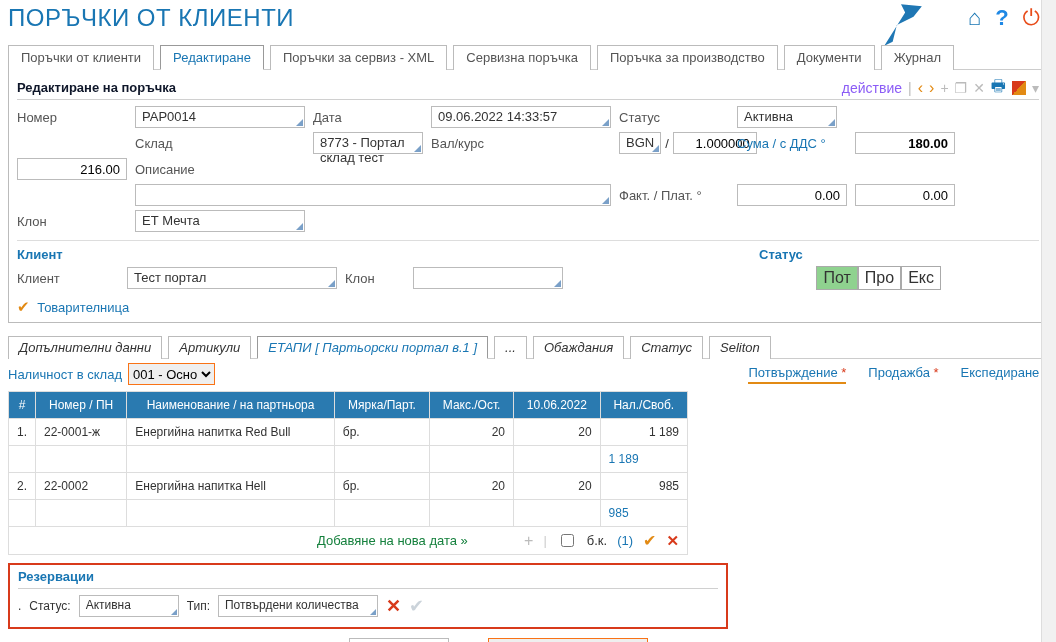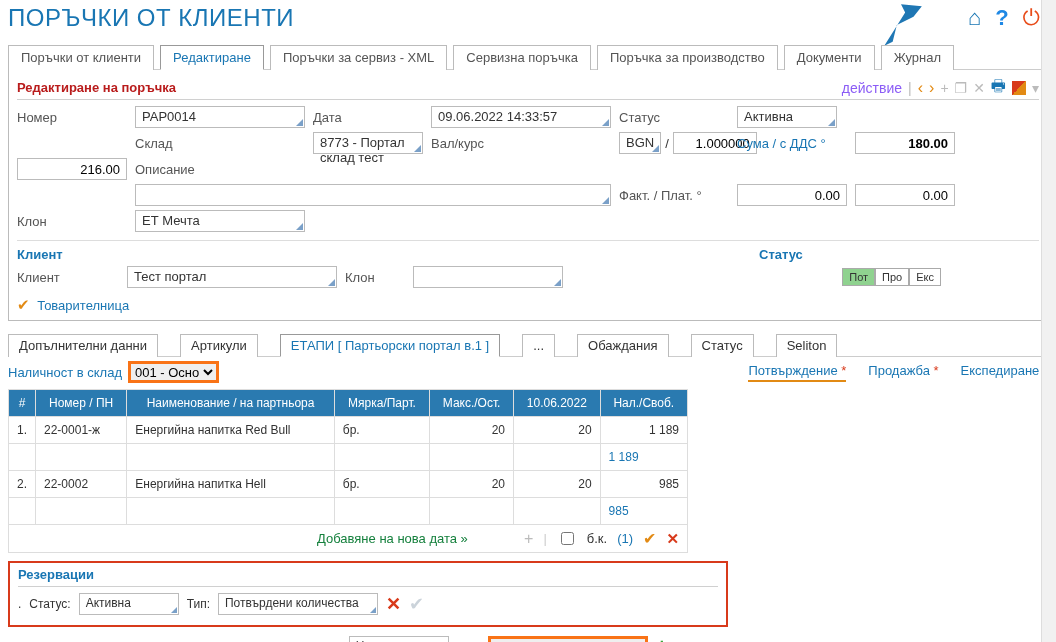--- a/index.html
+++ b/index.html
@@ -13,49 +13,49 @@
   .home-icon { color:#1976b3; }
   .help-icon { color:#1e88e5; font-weight:bold; }
   .power-icon { color:#e84c1a; }
 
   .tabs-bar { display:flex; gap:6px; border-bottom:1px solid #ccc; margin:12px 8px 0 8px; }
   .tab { border:1px solid #bbb; border-bottom:none; padding:4px 12px; font-size:13px; color:#555; background:#fff; position:relative; top:1px; cursor:pointer; }
   .tab.active { color:#1976b3; border-color:#999; background:#fff; border-bottom:1px solid #fff; }
 
   .panel { margin:0 8px; border:1px solid #bbb; border-top:none; padding:6px 8px; }
   .section-head { display:flex; justify-content:space-between; align-items:center; height:24px; border-bottom:1px solid #d0d0d0; margin-bottom:6px; }
-  .section-title { color:#b91c1c; font-weight:bold; }
+  .section-title { color:#0f172a; font-weight:bold; }
   .section-actions { display:flex; align-items:center; gap:6px; font-size:14px; user-select:none; }
   .section-actions .link { color:#8b5cf6; cursor:pointer; }
   .section-actions .arrow { color:#e28a14; font-size:16px; cursor:pointer; }
   .section-actions .disabled { color:#bbb; }
   .section-actions .printer { color:#1976b3; font-size:16px; }
   .section-actions .endmark { font-size:16px; }
 
   .form-grid { display:grid; grid-template-columns: 110px 170px 110px 180px 110px 110px 100px; gap:4px 8px; align-items:center; margin-bottom:6px; }
   .lbl { color:#555; }
   .lbl.primary { color:#1976b3; }
   .txt-input { border:1px solid #bbb; background:#fff; height:22px; padding:2px 6px; font:inherit; width:100%; }
   .txt-input.right { text-align:right; }
   .resize-handle { border:1px solid #bbb; position:relative; background:#fff; height:22px; padding:2px 6px; }
   .resize-handle::after { content:""; position:absolute; right:1px; bottom:1px; width:0; height:0; border-right:7px solid #7aa0c8; border-top:7px solid transparent; }
   .inline-flex { display:flex; align-items:center; gap:4px; }
-  .status-tag { border:1px solid #aaa; padding:2px 6px; font-size:11px;}
+  .status-tag { border:1px solid #aaa; padding:2px 6px; font-size:16px;}
   .status-tag.active { background:#8fd28f; }
 
   .orange-check { color:#e28a14; font-size:15px; margin-right:4px; }
   .blue-link { color:#1976b3; cursor:pointer; }
 
-  .subtabs { display:flex; gap:22px; margin:12px 8px 0 8px; border-bottom:1px solid #ccc; }
+  .subtabs { display:flex; gap:6px; margin:12px 8px 0 8px; border-bottom:1px solid #ccc;font-style:italic; }
   .subtab { border:1px solid #bbb; border-bottom:none; padding:3px 10px; background:#fff; position:relative; top:1px; font-size:13px; cursor:pointer; }
   .subtab.active { color:#1976b3; border-color:#999; border-bottom:1px solid #fff; }
 
   .stock-row { display:flex; align-items:center; gap:6px; margin:4px 8px 6px 8px; justify-content:space-between;}
   .stock-left { display:flex; align-items:center; gap:6px; }
-  select { border:3px solid #f97316; font:inherit; height:22px; }
+  select { border:1px solid #f97316; font:inherit; height:22px; }
 
   .right-links { display:flex; gap:22px; }
   .right-link { color:#1976b3; font-size:13px; }
   .right-link .star { color:#d83a1b; }
   .right-link.active { border-bottom:2px solid #e28a14; padding-bottom:2px; }
 
   table.items { border-collapse:collapse; width:680px; margin:0 8px; }
   table.items th { background:#2a7ab0; color:#fff; font-weight:normal; font-size:12px; padding:6px 8px; border:1px solid #ddd; }
   table.items td { border:1px solid #ddd; padding:6px 8px; font-size:12px; height:20px; }
   table.items td.r { text-align:right; }

